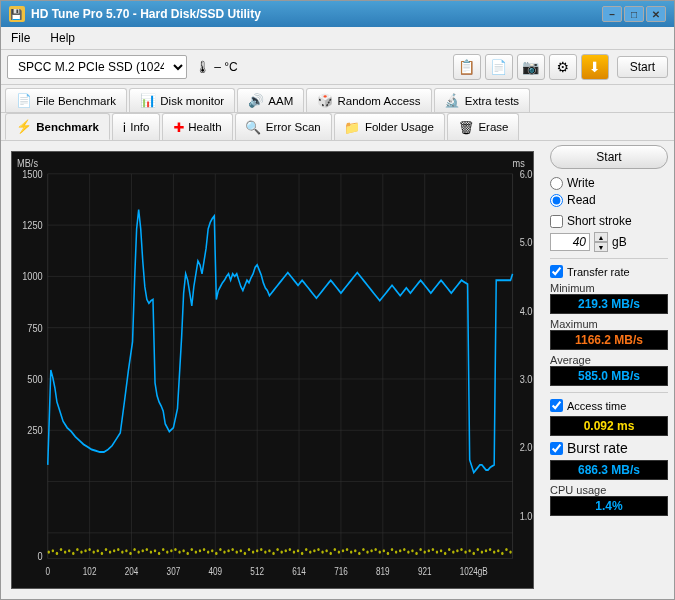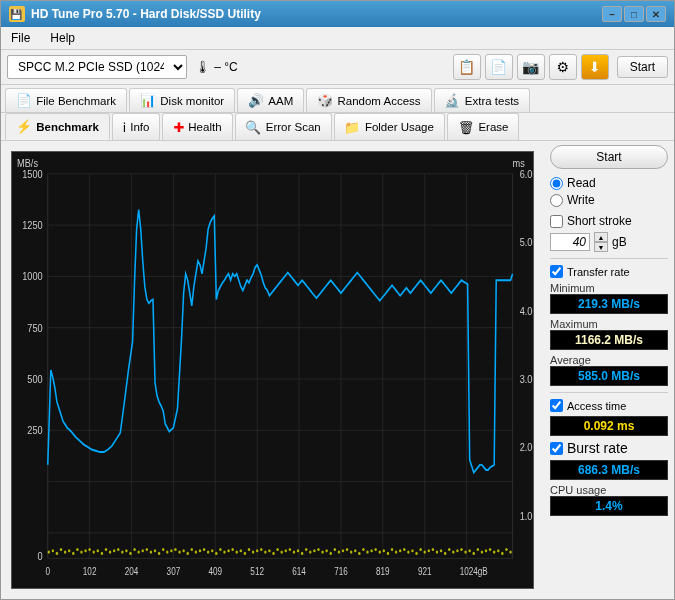--- a/index.html
+++ b/index.html
@@ -731,26 +731,26 @@
           <circle cx="488" cy="312" r="1.2"></circle>
         </g>
       </svg>
     </div>
 
     <div class="right-panel">
       <button class="start-btn">Start</button>
 
       <div class="radio-group">
         <label class="radio-item">
+          <input type="radio" name="mode" style="">
+          <span>Write</span>
+        </label>
+        <label class="radio-item">
           <input type="radio" name="mode" checked="" style="">
           <span>Read</span>
-        </label>
-        <label class="radio-item">
-          <input type="radio" name="mode" style="">
-          <span>Write</span>
         </label>
       </div>
 
       <div class="checkbox-item">
         <input type="checkbox" style="">
         <span>Short stroke</span>
       </div>
       <div class="short-stroke-row">
         <input type="text" class="spin-input" value="40" style="">
         <div class="spin-btns">
@@ -767,21 +767,21 @@
         <span style="font-size:11px;">Transfer rate</span>
       </div>
 
       <div>
         <div class="metric-label">Minimum</div>
         <div class="metric-value">219.3 MB/s</div>
       </div>
 
       <div>
         <div class="metric-label">Maximum</div>
-        <div class="metric-value" style="color:#fef9c3;">1166.2 MB/s</div>
+        <div class="metric-value" style="color:#f97316;">1166.2 MB/s</div>
       </div>
 
       <div>
         <div class="metric-label">Average</div>
         <div class="metric-value">585.0 MB/s</div>
       </div>
 
       <div class="section-divider"></div>
 
       <div class="checkbox-item">

